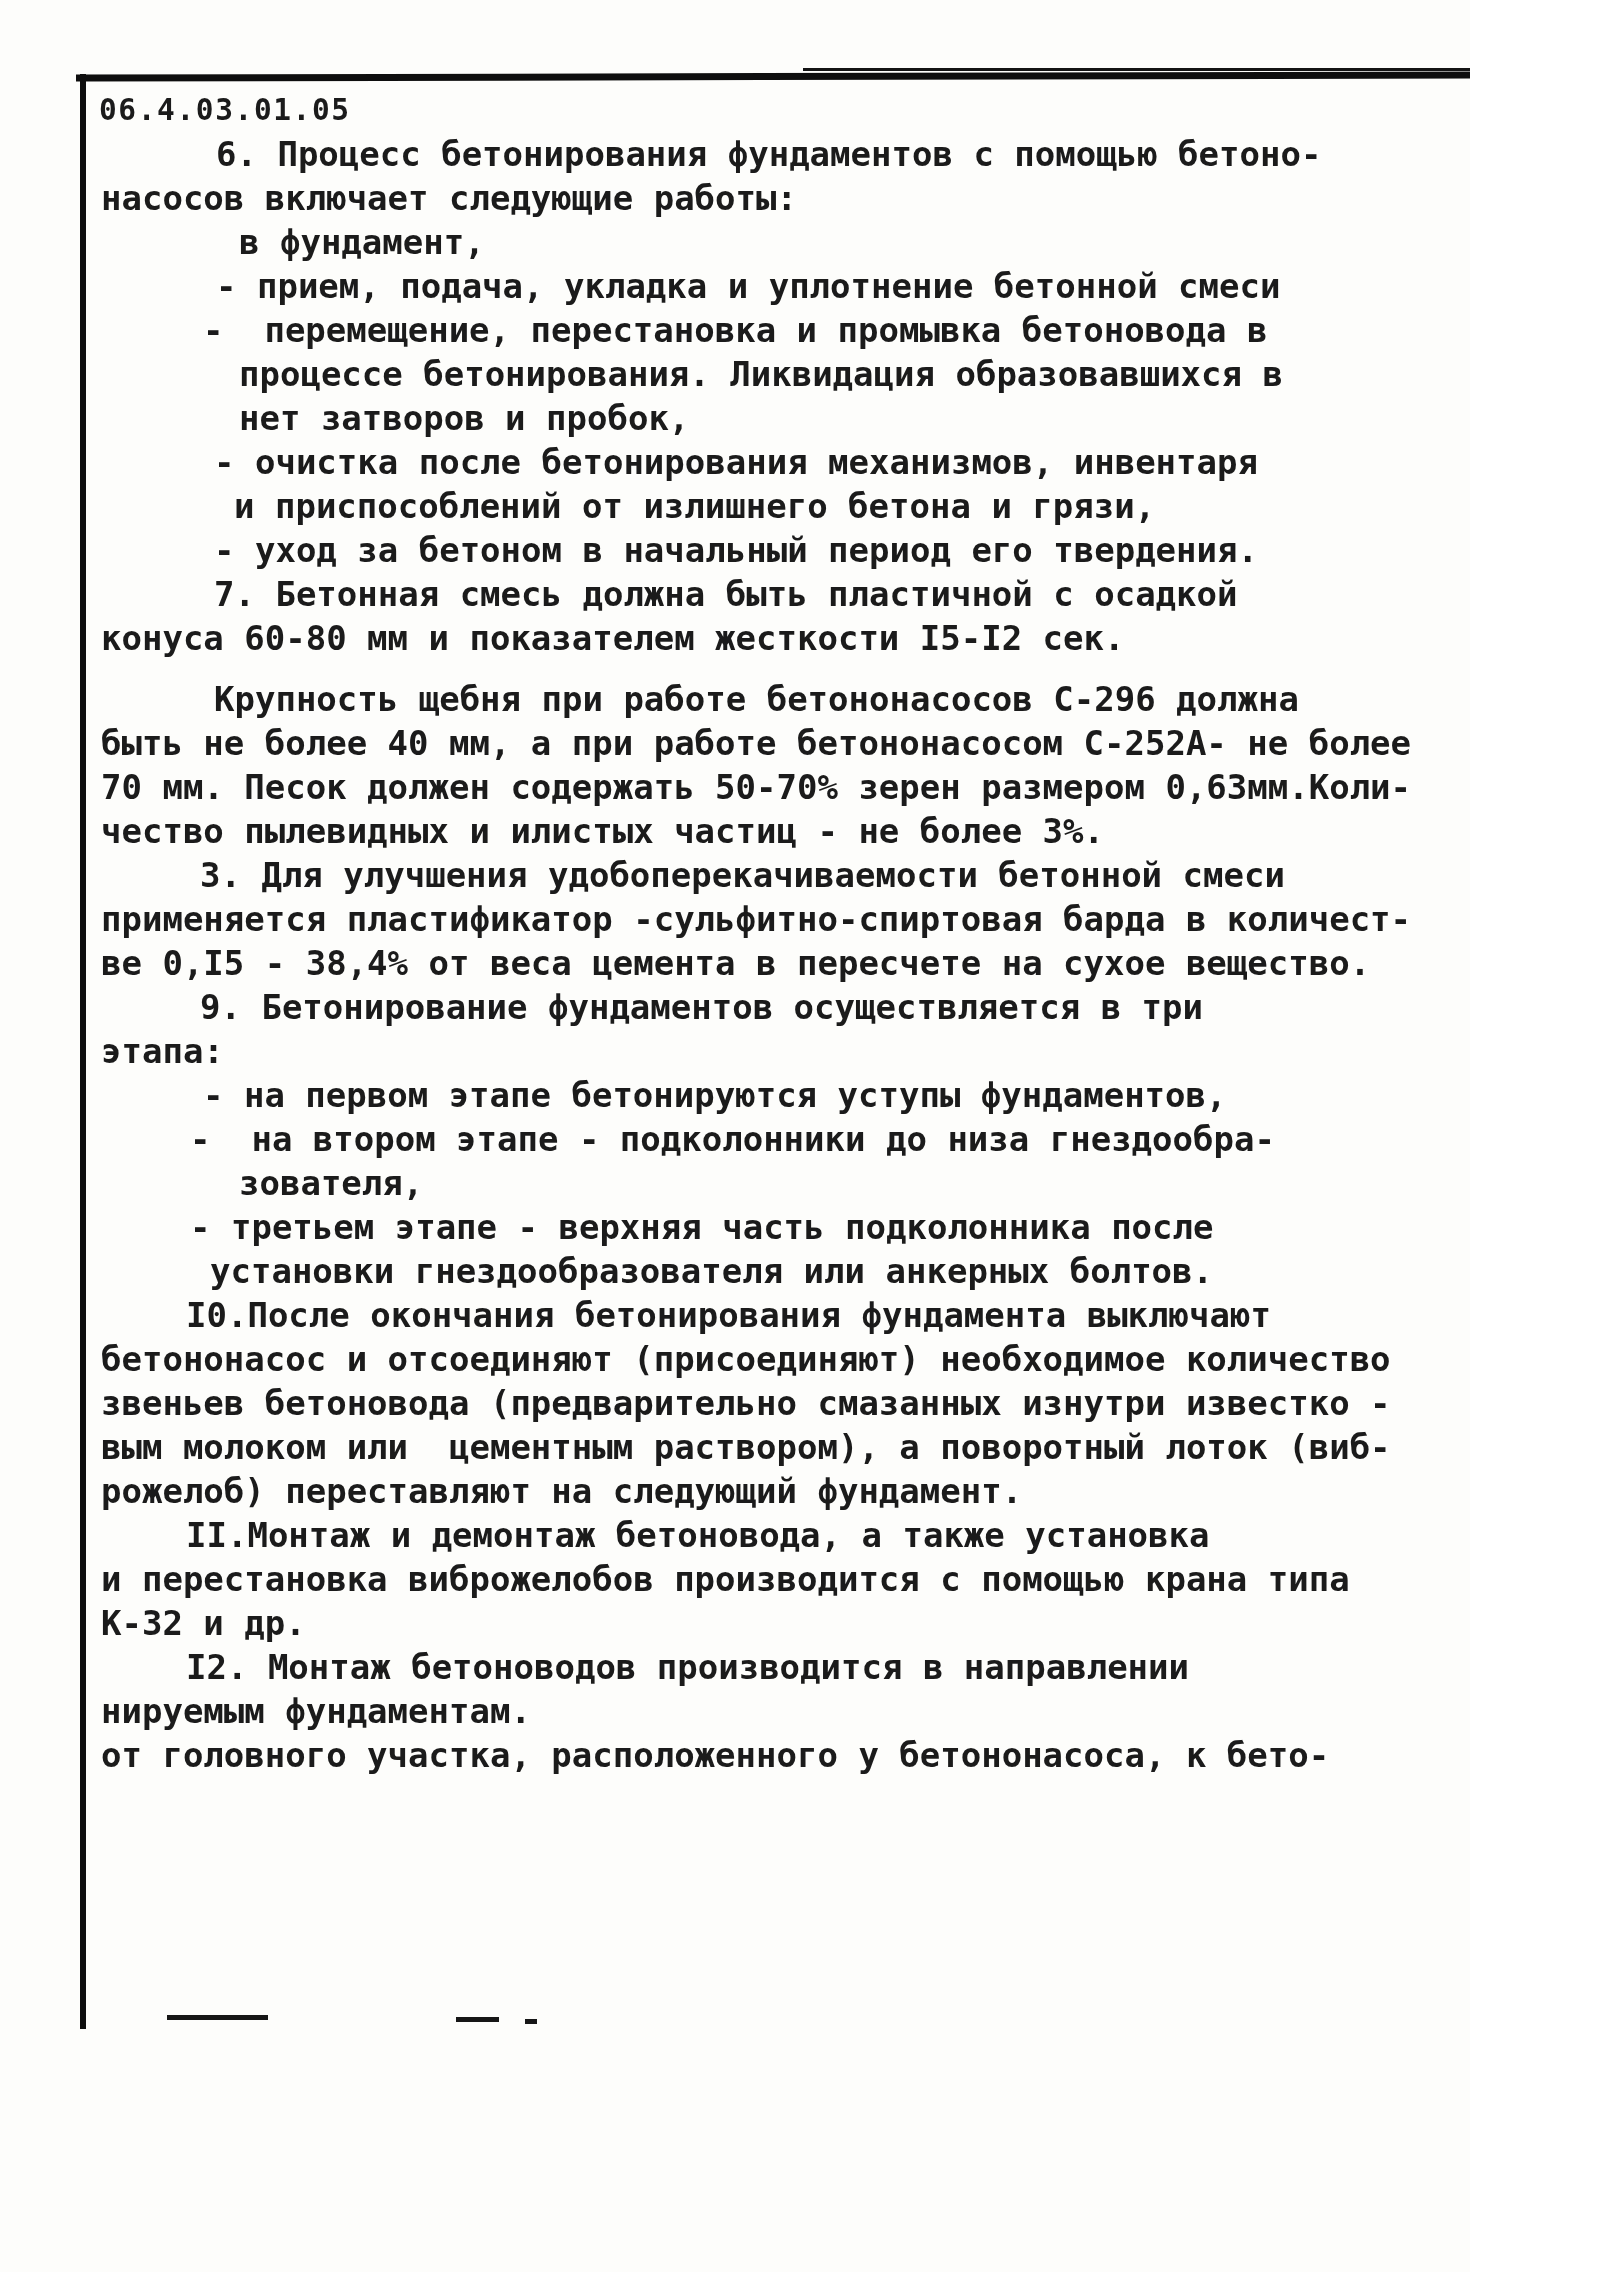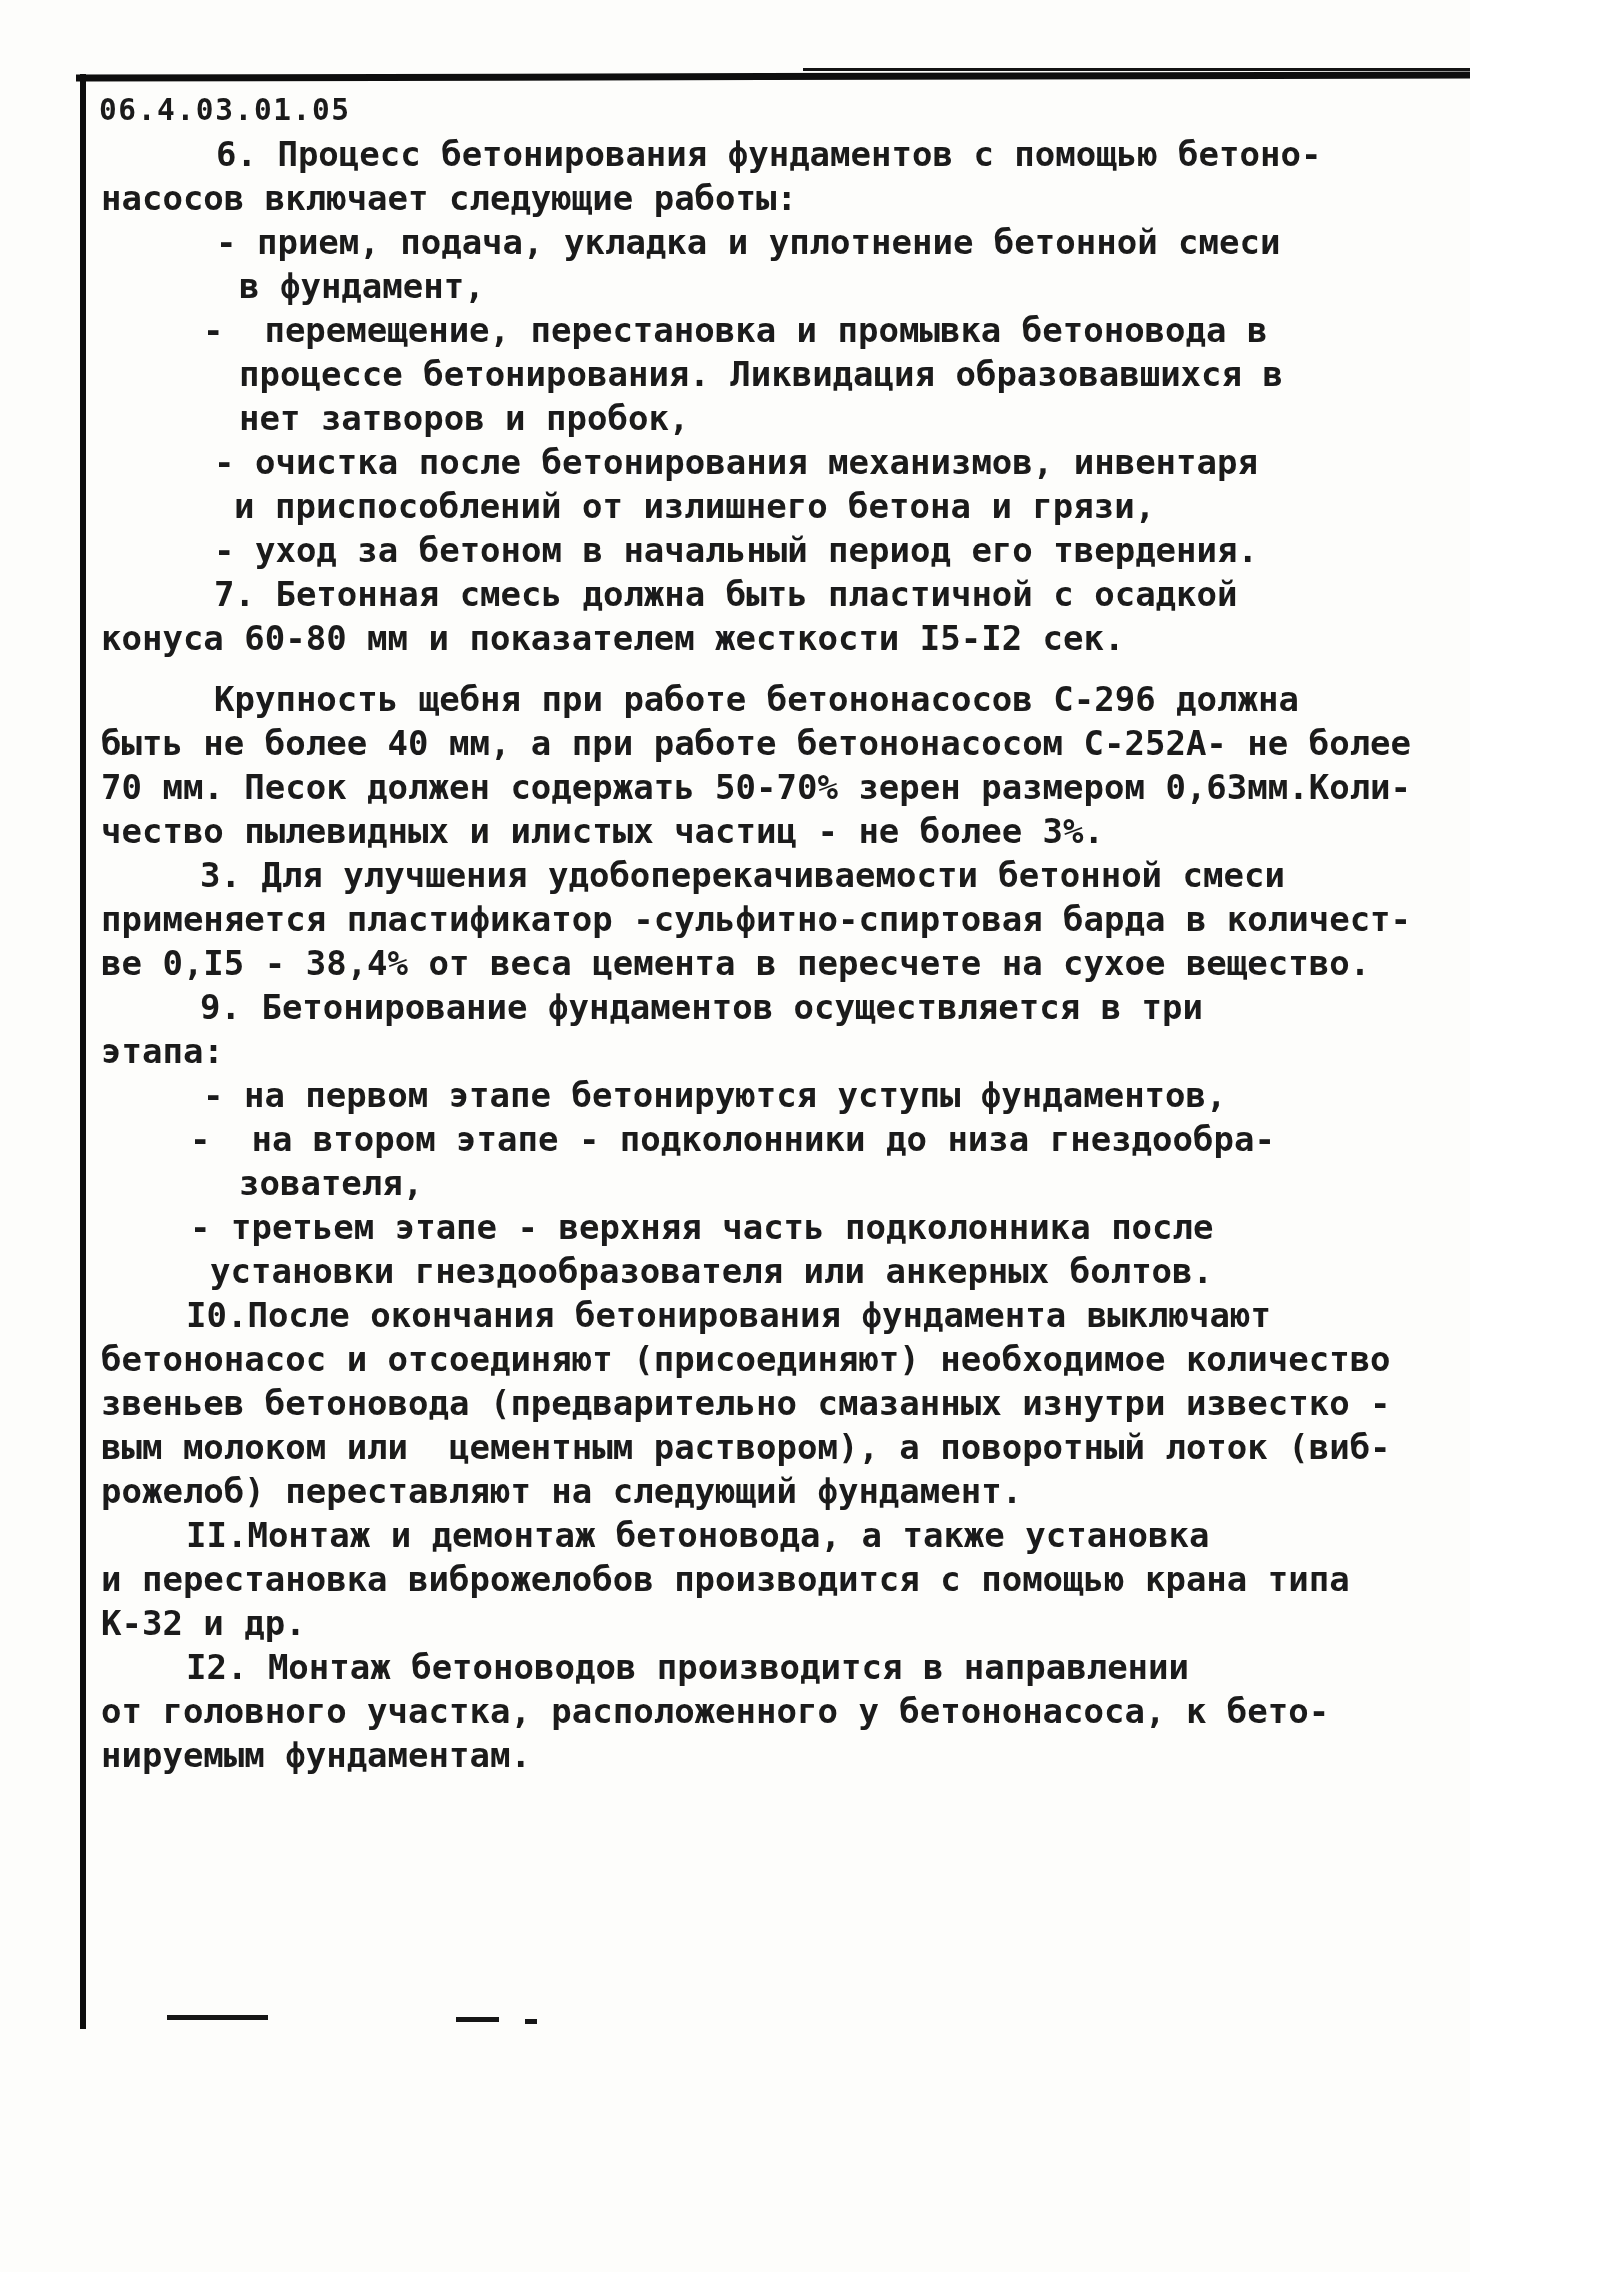--- a/index.html
+++ b/index.html
@@ -52,22 +52,22 @@
   <div class="doc-code">06.4.03.01.05</div>
 
   <div class="body-text">
 
     <section>
       <div class="ln" style="margin-left:115px">6. Процесс бетонирования фундаментов с помощью бетоно-</div>
       <div class="ln">насосов включает следующие работы:</div>
     </section>
 
     <section>
+      <div class="ln" style="margin-left:138px">в фундамент,</div>
       <div class="ln" style="margin-left:115px">- прием, подача, укладка и уплотнение бетонной смеси</div>
-      <div class="ln" style="margin-left:138px">в фундамент,</div>
       <div class="ln" style="margin-left:102px">-  перемещение, перестановка и промывка бетоновода в</div>
       <div class="ln" style="margin-left:138px">процессе бетонирования. Ликвидация образовавшихся в</div>
       <div class="ln" style="margin-left:138px">нет затворов и пробок,</div>
       <div class="ln" style="margin-left:113px">- очистка после бетонирования механизмов, инвентаря</div>
       <div class="ln" style="margin-left:133px">и приспособлений от излишнего бетона и грязи,</div>
       <div class="ln" style="margin-left:113px">- уход за бетоном в начальный период его твердения.</div>
     </section>
 
     <section>
       <div class="ln" style="margin-left:113px">7. Бетонная смесь должна быть пластичной с осадкой</div>
@@ -109,22 +109,22 @@
     </section>
 
     <section>
       <div class="ln" style="margin-left:85px">II.Монтаж и демонтаж бетоновода, а также установка</div>
       <div class="ln">и перестановка виброжелобов производится с помощью крана типа</div>
       <div class="ln">К-32 и др.</div>
     </section>
 
     <section>
       <div class="ln" style="margin-left:85px">I2. Монтаж бетоноводов производится в направлении</div>
+      <div class="ln">нируемым фундаментам.</div>
       <div class="ln">от головного участка, расположенного у бетононасоса, к бето-</div>
-      <div class="ln">нируемым фундаментам.</div>
     </section>
 
   </div>
 
   <div class="marks">
     <span style="left:167px; top:2015px; width:101px"></span>
     <span style="left:456px; top:2017px; width:43px"></span>
     <span style="left:525px; top:2019px; width:12.4px"></span>
   </div>
 

